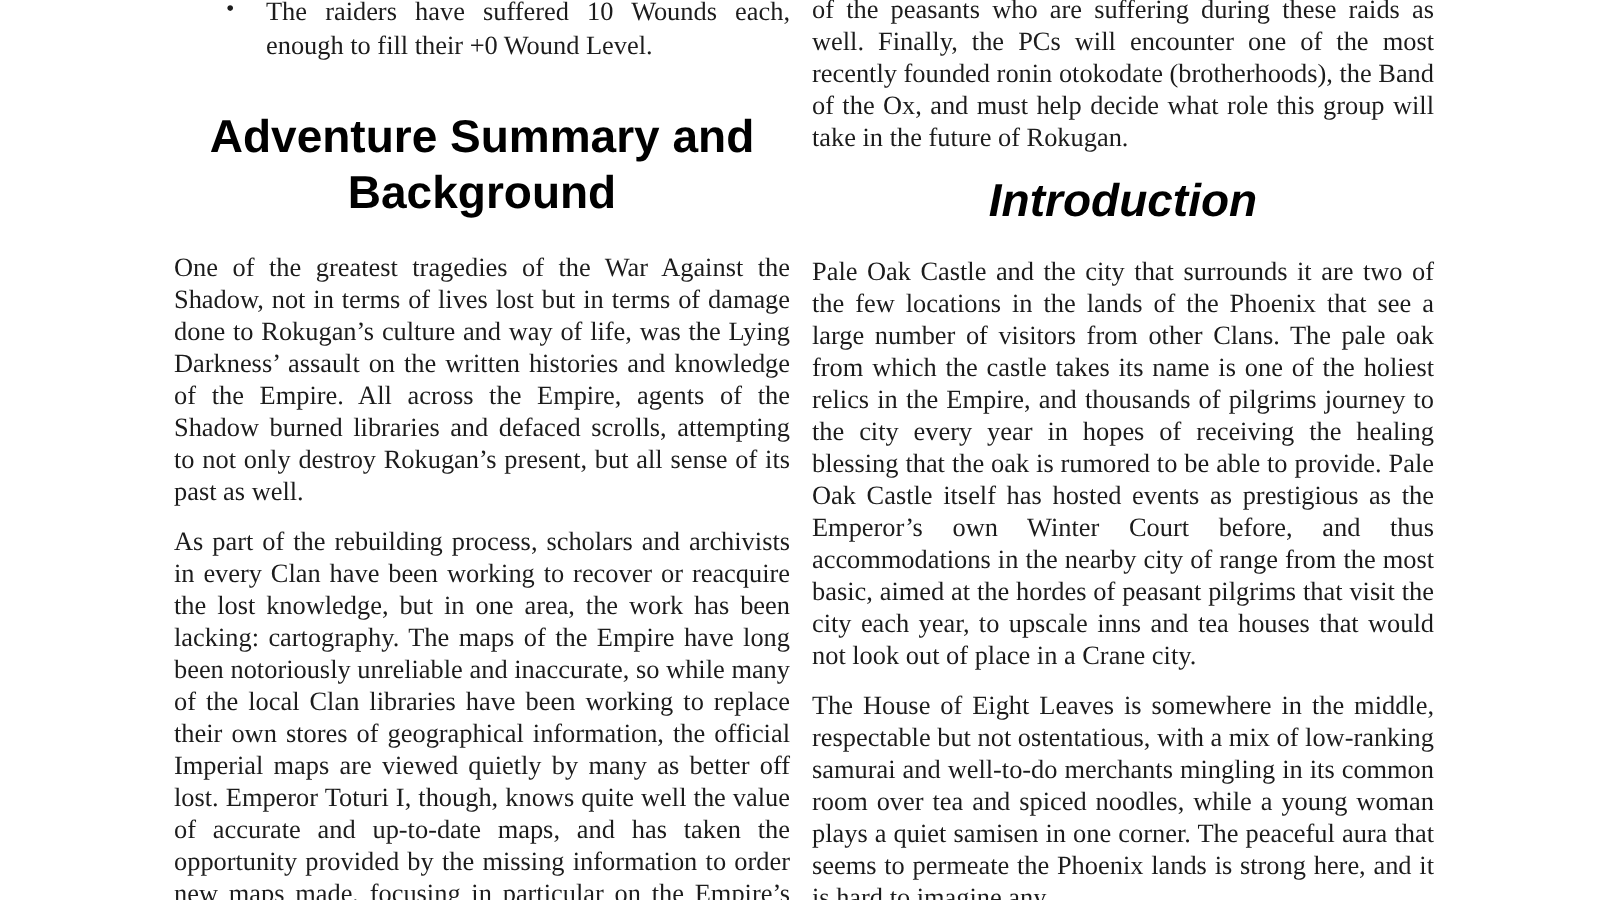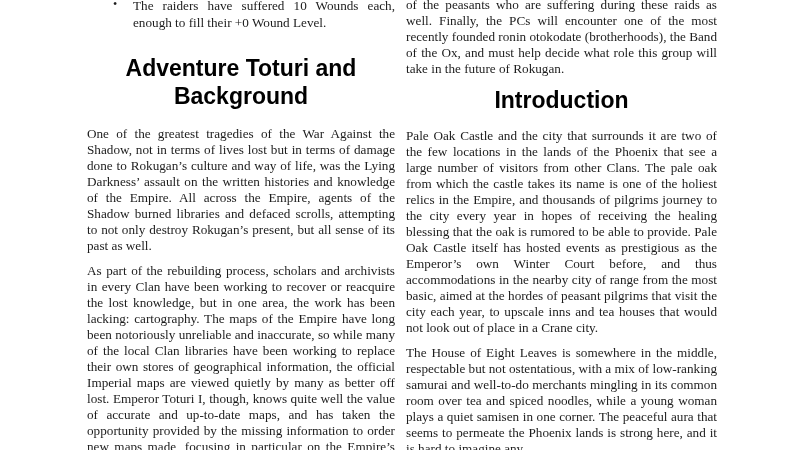--- a/index.html
+++ b/index.html
@@ -55,34 +55,34 @@
   h1.doc-heading {
     font-family: "Liberation Sans", sans-serif;
     font-weight: bold;
     color: #000000;
     font-size: 23px;
     line-height: 28px;
     text-align: center;
     letter-spacing: 0;
   }
   .col-left h1.doc-heading  { margin: 23px 0 16px 0; }
-  .col-right h1.doc-heading { margin: 9px 0 14px 0; }
+  .col-right h1.doc-heading { margin: 9px 0 14px 0; font-style: italic; }
 </style>
 </head>
 <body>
 
 <div class="page">
 
   <div class="col col-left">
     <ul class="bullet-list">
       <li>
         <span class="bullet-dot">•</span><span>The raiders have suffered 10 Wounds each, enough to fill their +0 Wound Level.</span>
       </li>
     </ul>
-    <h1 class="doc-heading">Adventure Toturi and Background</h1>
+    <h1 class="doc-heading">Adventure Summary and Background</h1>
     <p>One of the greatest tragedies of the War Against the Shadow, not in terms of lives lost but in terms of damage done to Rokugan’s culture and way of life, was the Lying Darkness’ assault on the written histories and knowledge of the Empire.  All across the Empire, agents of the Shadow burned libraries and defaced scrolls, attempting to not only destroy Rokugan’s present, but all sense of its past as well.</p>
     <p>As part of the rebuilding process, scholars and archivists in every Clan have been working to recover or reacquire the lost knowledge, but in one area, the work has been lacking: cartography.  The maps of the Empire have long been notoriously unreliable and inaccurate, so while many of the local Clan libraries have been working to replace their own stores of geographical information, the official Imperial maps are viewed quietly by many as better off lost.  Emperor Toturi I, though, knows quite well the value of accurate and up-to-date maps, and has taken the opportunity provided by the missing information to order new maps made, focusing in particular on the Empire’s borders, to</p>
   </div>
 
   <div class="col col-right">
     <p>of the peasants who are suffering during these raids as well.  Finally, the PCs will encounter one of the most recently founded ronin otokodate (brotherhoods), the Band of the Ox, and must help decide what role this group will take in the future of Rokugan.</p>
     <h1 class="doc-heading">Introduction</h1>
     <p>Pale Oak Castle and the city that surrounds it are two of the few locations in the lands of the Phoenix that see a large number of visitors from other Clans.  The pale oak from which the castle takes its name is one of the holiest relics in the Empire, and thousands of pilgrims journey to the city every year in hopes of receiving the healing blessing that the oak is rumored to be able to provide.  Pale Oak Castle itself has hosted events as prestigious as the Emperor’s own Winter Court before, and thus accommodations in the nearby city of range from the most basic, aimed at the hordes of peasant pilgrims that visit the city each year, to upscale inns and tea houses that would not look out of place in a Crane city.</p>
     <p>The House of Eight Leaves is somewhere in the middle, respectable but not ostentatious, with a mix of low-ranking samurai and well-to-do merchants mingling in its common room over tea and spiced noodles, while a young woman plays a quiet samisen in one corner.  The peaceful aura that seems to permeate the Phoenix lands is strong here, and it is hard to imagine any</p>
   </div>

